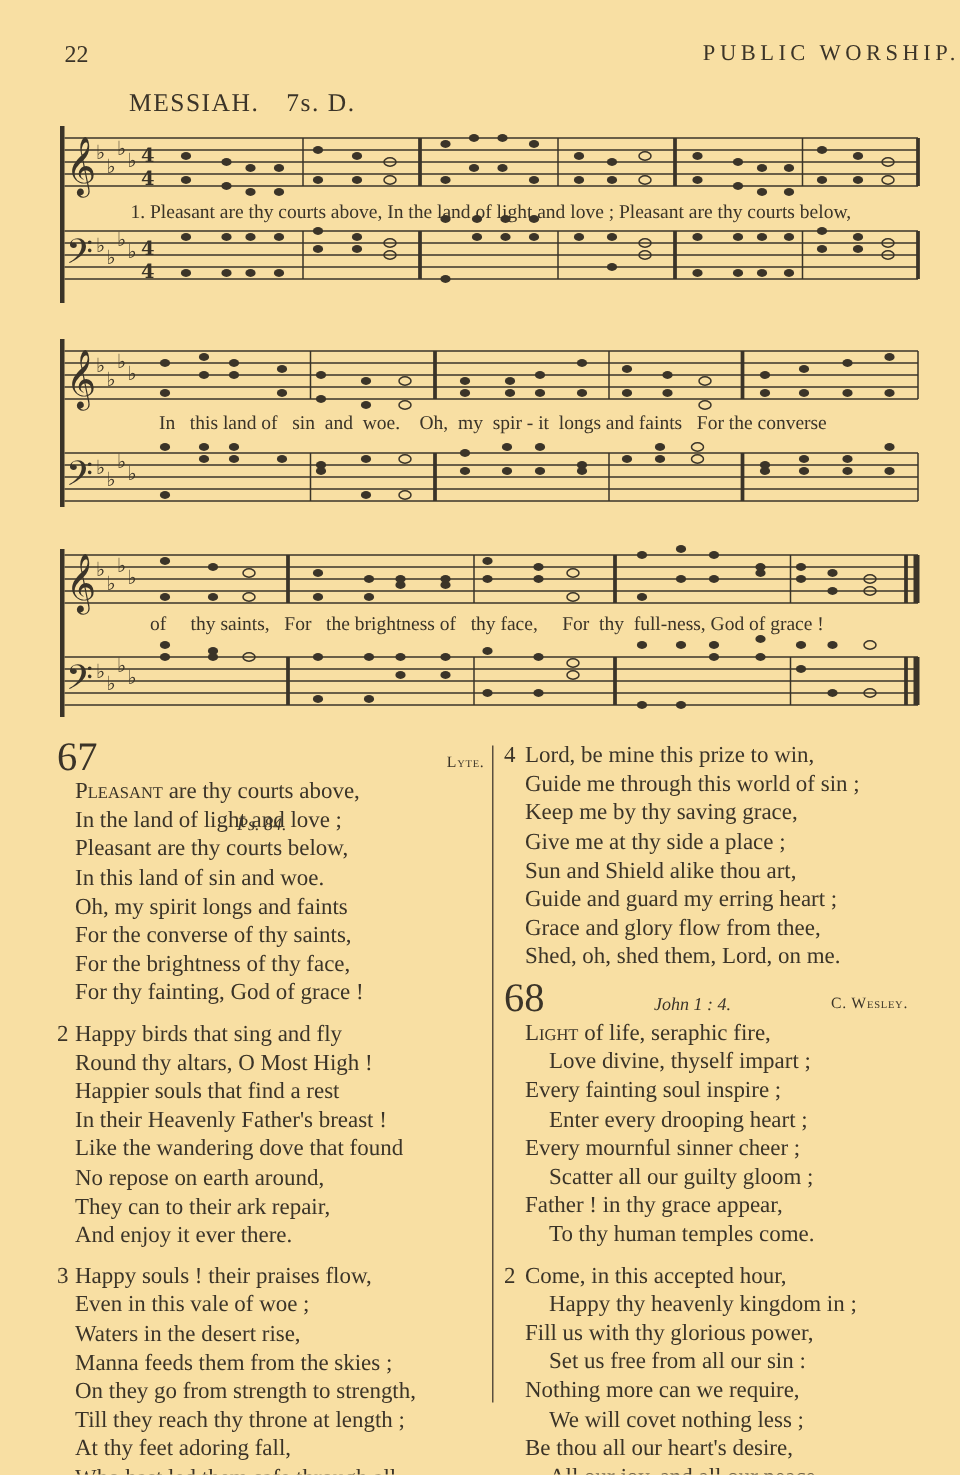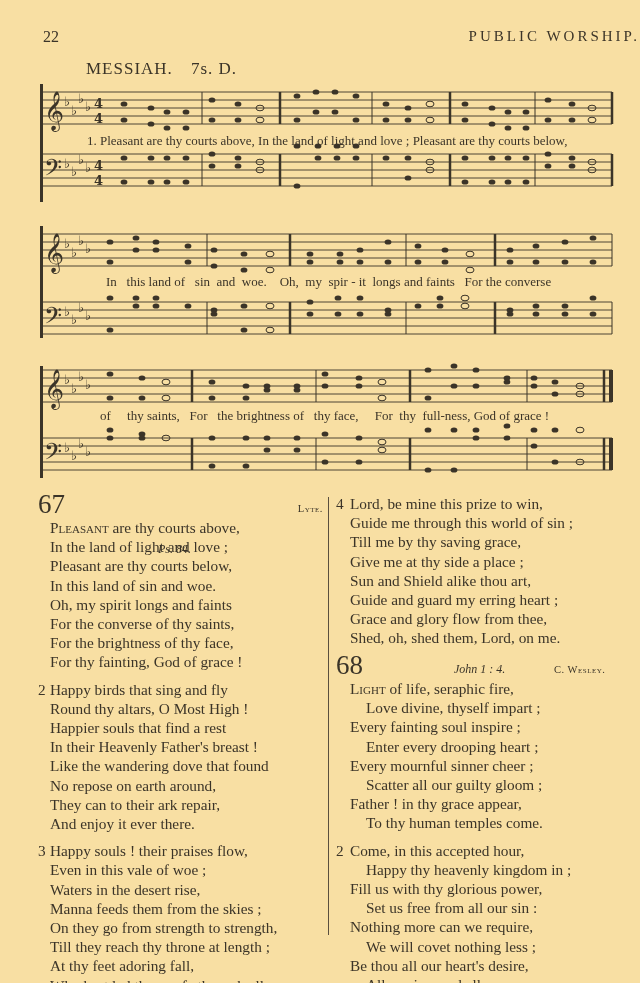--- a/index.html
+++ b/index.html
@@ -466,33 +466,33 @@
   </div>
 </div>
 
 <div class="col-divider"></div>
 
 <div class="hymn-col" style="left:336px; top:494px; width:290px;">
   <div class="verse" style="position:relative; padding-left:14px;">
     <span class="verse-num" style="position:absolute; left:-2px; top:0;">4</span>
     <div class="line">Lord, be mine this prize to win,</div>
     <div class="line">Guide me through this world of sin ;</div>
-    <div class="line">Till me by thy saving grace,</div>
+    <div class="line">Keep me by thy saving grace,</div>
     <div class="line">Give me at thy side a place ;</div>
     <div class="line">Sun and Shield alike thou art,</div>
     <div class="line">Guide and guard my erring heart ;</div>
     <div class="line">Grace and glory flow from thee,</div>
     <div class="line">Shed, oh, shed them, Lord, on me.</div>
   </div>
 </div>
 
 <div class="hymn-col" style="left:336px; top:651px; width:290px;">
   <div style="position:relative; height:28px;">
     <span class="hymn-number">68</span>
-    <span class="hymn-ref" style="left:100px; top:9px;margin-left:18px;">John 1 : 4.</span>
+    <span class="hymn-ref" style="left:100px; top:9px;">John 1 : 4.</span>
     <span class="hymn-author smallcaps" style="left:218px; top:9px;">C. Wesley.</span>
   </div>
   <div class="verse" style="padding-left:14px;">
     <div class="line"><span class="smallcaps">Light</span><span> of life, seraphic fire,</span></div>
     <div class="line indent">Love divine, thyself impart ;</div>
     <div class="line">Every fainting soul inspire ;</div>
     <div class="line indent">Enter every drooping heart ;</div>
     <div class="line">Every mournful sinner cheer ;</div>
     <div class="line indent">Scatter all our guilty gloom ;</div>
     <div class="line">Father ! in thy grace appear,</div>

